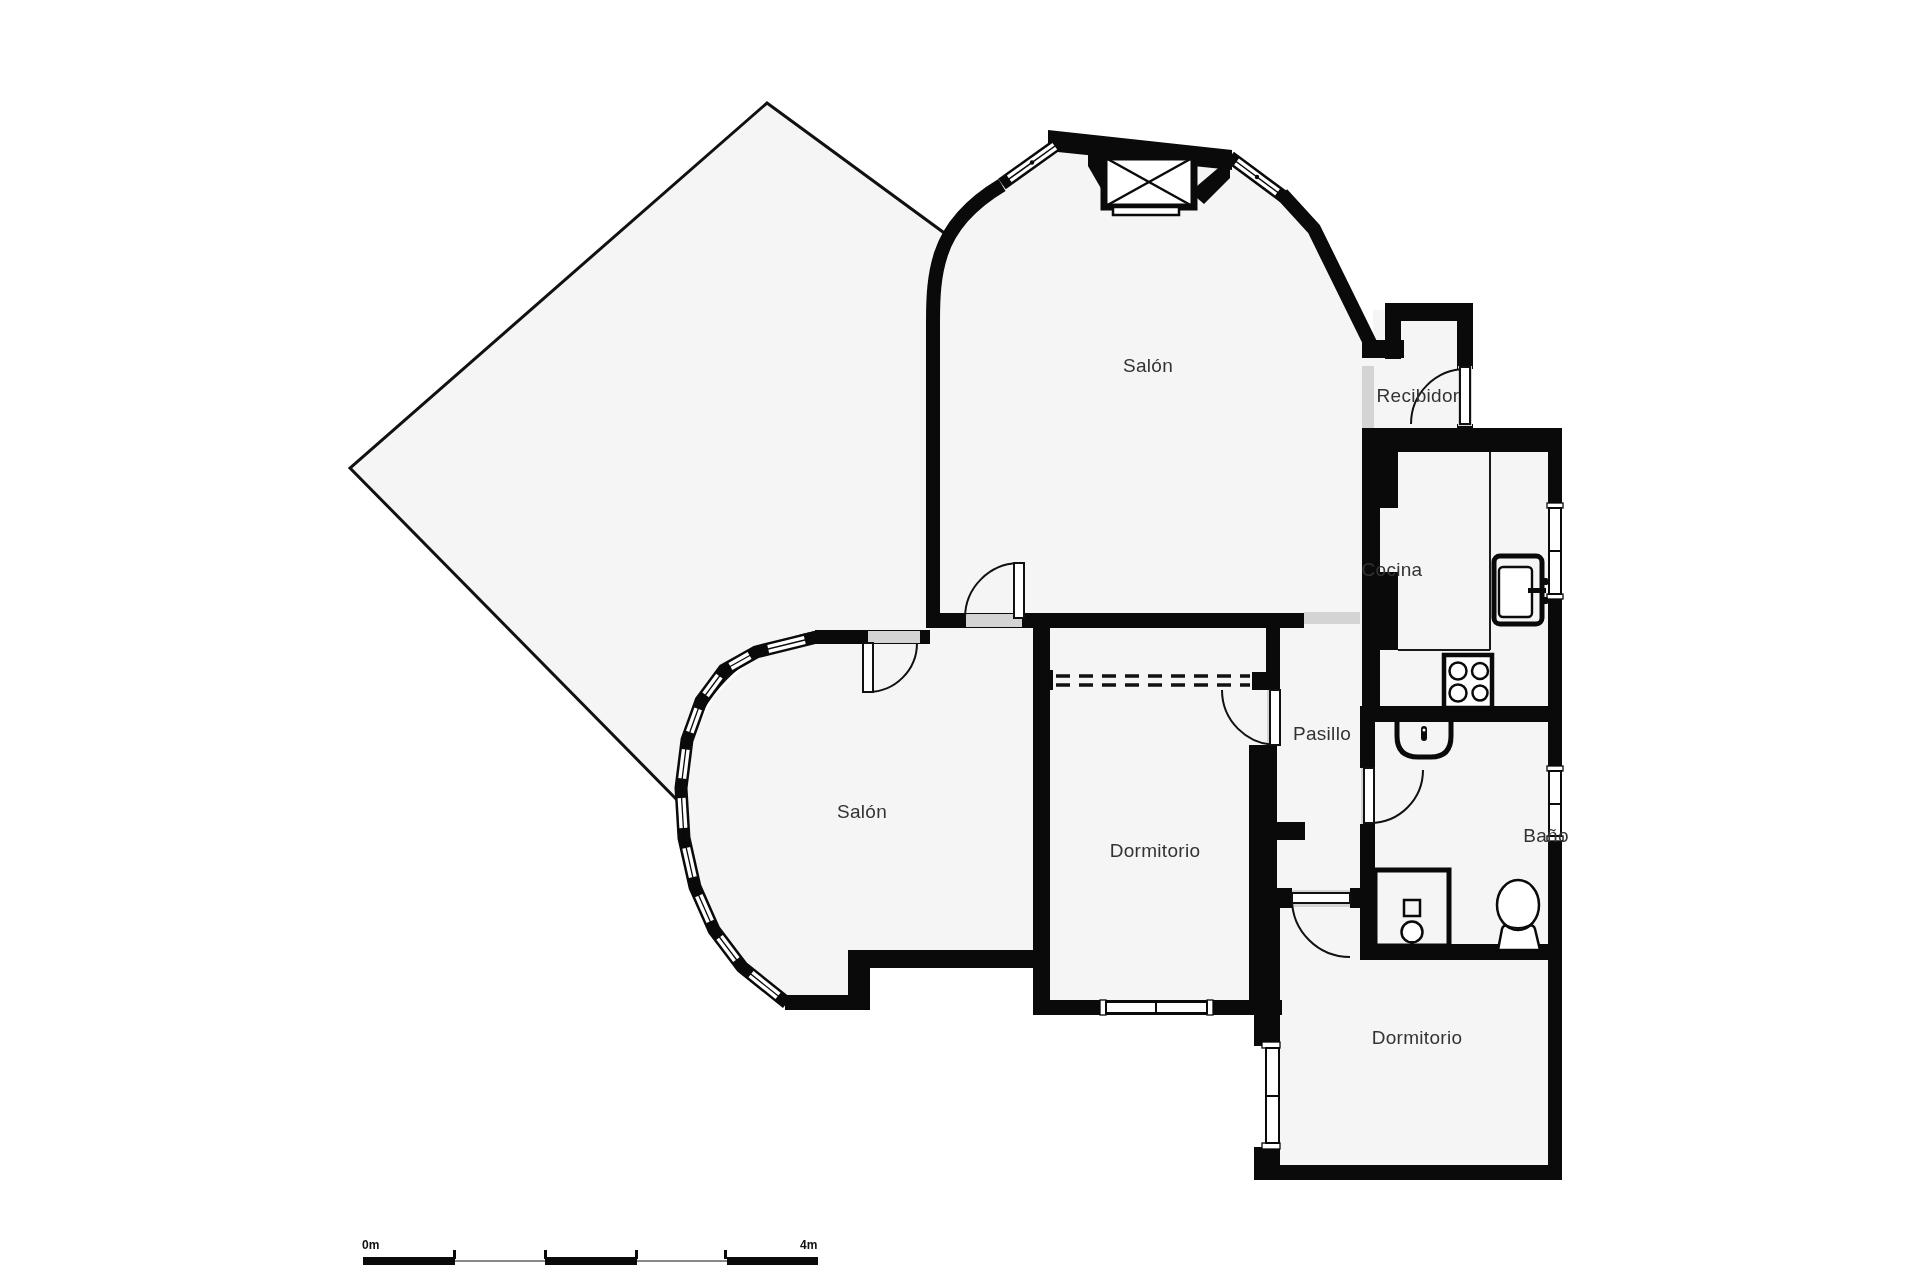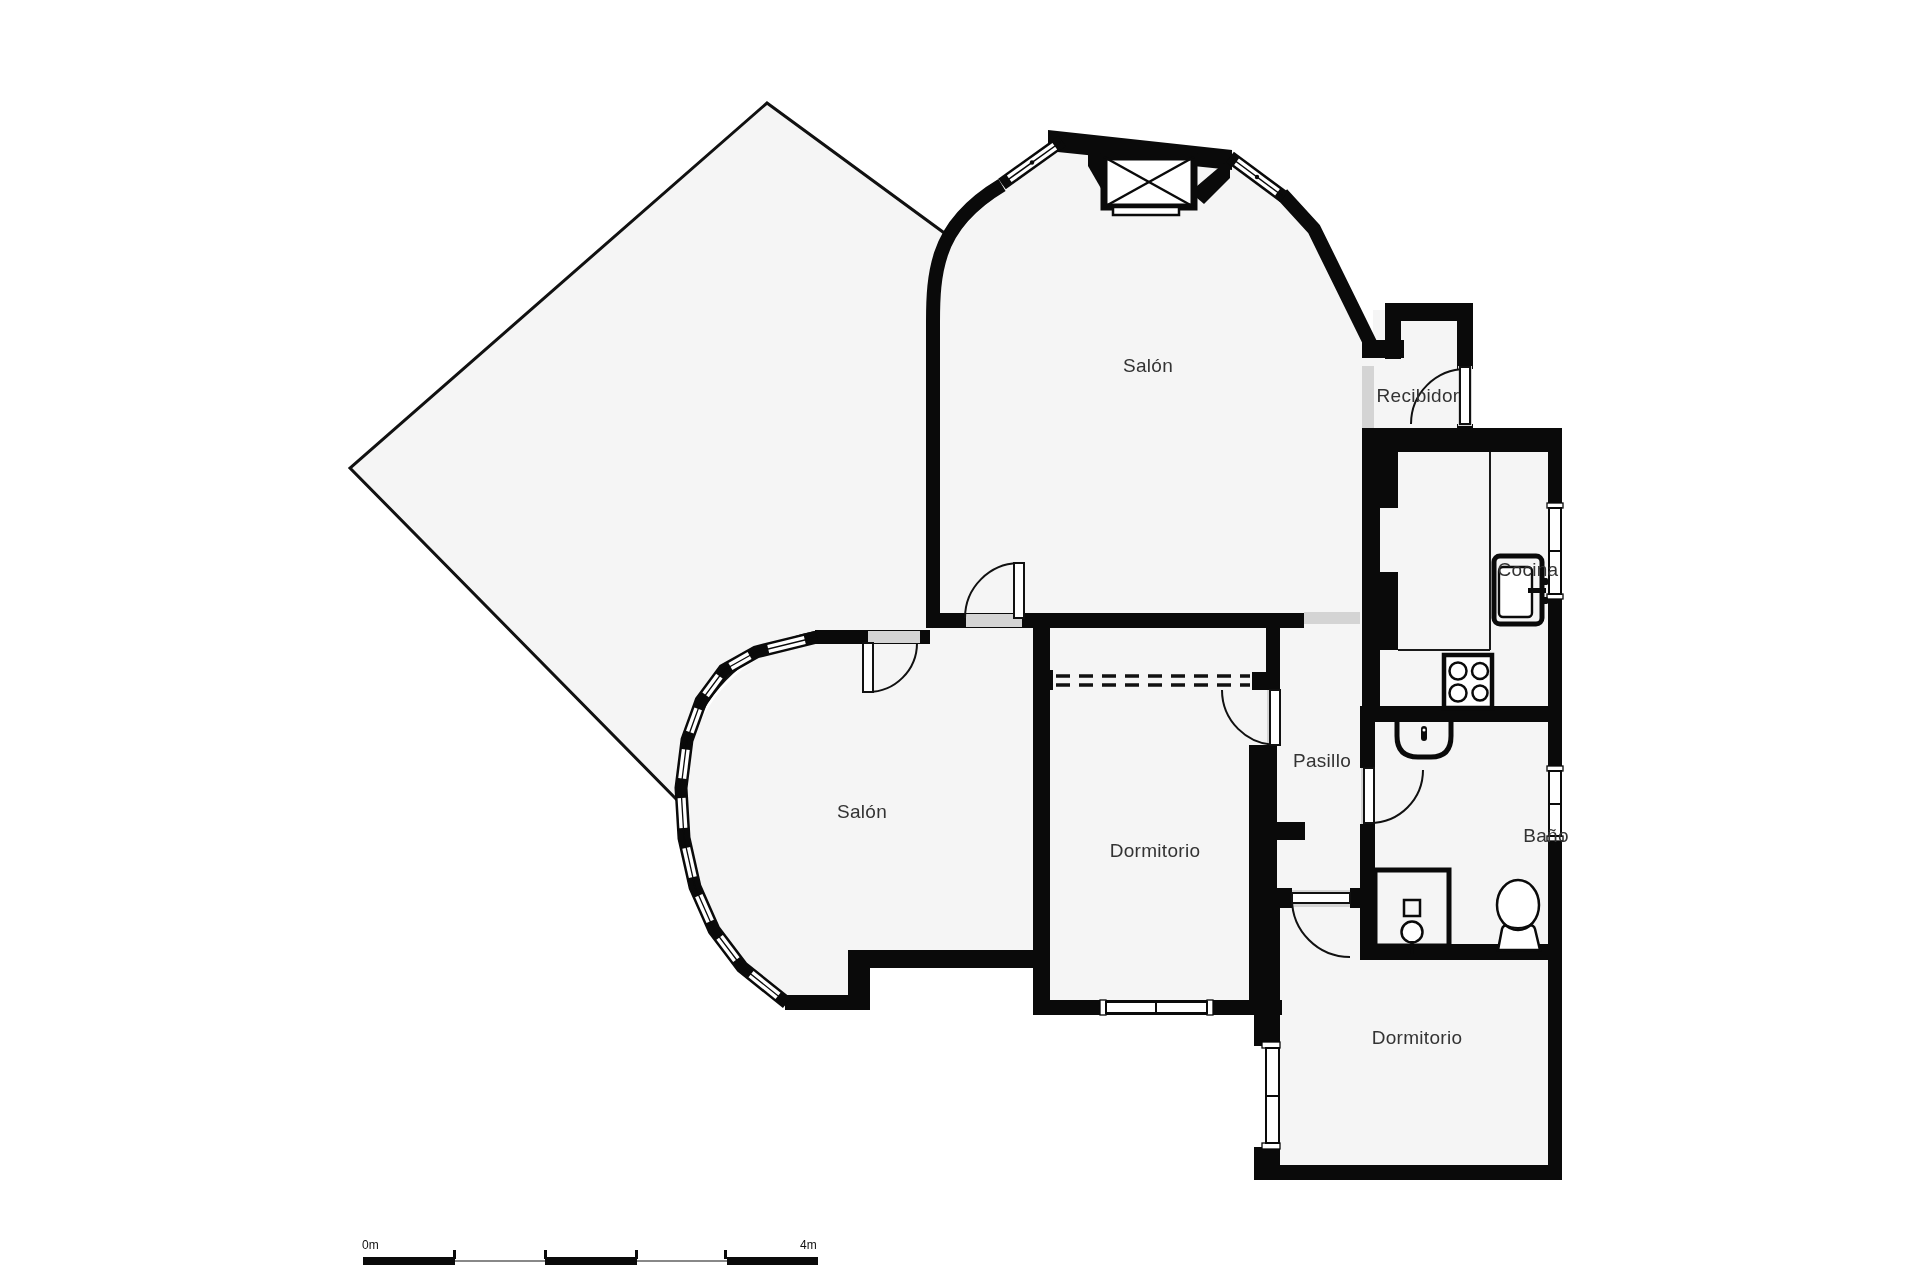--- a/index.html
+++ b/index.html
@@ -1,21 +1,21 @@
 <!DOCTYPE html>
 <html><head>
 <meta charset="utf-8">
 <style>
   html,body{margin:0;padding:0;background:#ffffff;}
   #canvas{position:relative;width:1920px;height:1280px;background:#ffffff;overflow:hidden;
           font-family:"Liberation Sans", sans-serif;}
   #plan-svg{position:absolute;left:0;top:0;}
   .plan-label{position:absolute;transform:translate(-50%,-50%);font-size:19px;color:#333333;
               white-space:nowrap;letter-spacing:0.3px;}
-  .scale-label{position:absolute;font-size:12px;font-weight:normal;color:#111111;}
+  .scale-label{position:absolute;font-size:12px;font-weight:bold;color:#111111;}
 </style>
 </head>
 <body>
 
 <div id="canvas">
 
 <svg id="plan-svg" width="1920" height="1280" viewBox="0 0 1920 1280">
 
   <g>
     <path d="M 767 103 L 947 235 L 941 266 L 934 302 L 934 632 L 817 632
@@ -236,22 +236,22 @@
     <rect x="453" y="1250" width="3" height="9" fill="#0a0a0a"></rect>
     <rect x="544" y="1250" width="3" height="9" fill="#0a0a0a"></rect>
     <rect x="635" y="1250" width="3" height="9" fill="#0a0a0a"></rect>
     <rect x="724" y="1250" width="3" height="9" fill="#0a0a0a"></rect>
   </g>
 </svg>
 
   <div class="plan-label" style="left:1148px;top:366px">Salón</div>
   <div class="plan-label" style="left:862px;top:812px">Salón</div>
   <div class="plan-label" style="left:1418px;top:396px">Recibidor</div>
-  <div class="plan-label" style="left:1528px;top:570px">Cocina</div>
-  <div class="plan-label" style="left:1322px;top:761px">Pasillo</div>
+  <div class="plan-label" style="left:1392px;top:570px">Cocina</div>
+  <div class="plan-label" style="left:1322px;top:734px">Pasillo</div>
   <div class="plan-label" style="left:1546px;top:836px">Baño</div>
   <div class="plan-label" style="left:1155px;top:851px">Dormitorio</div>
   <div class="plan-label" style="left:1417px;top:1038px">Dormitorio</div>
 
   <div class="scale-label" style="left:362px;top:1238px">0m</div>
   <div class="scale-label" style="left:800px;top:1238px">4m</div>
 
 </div>
 
 </body></html>

